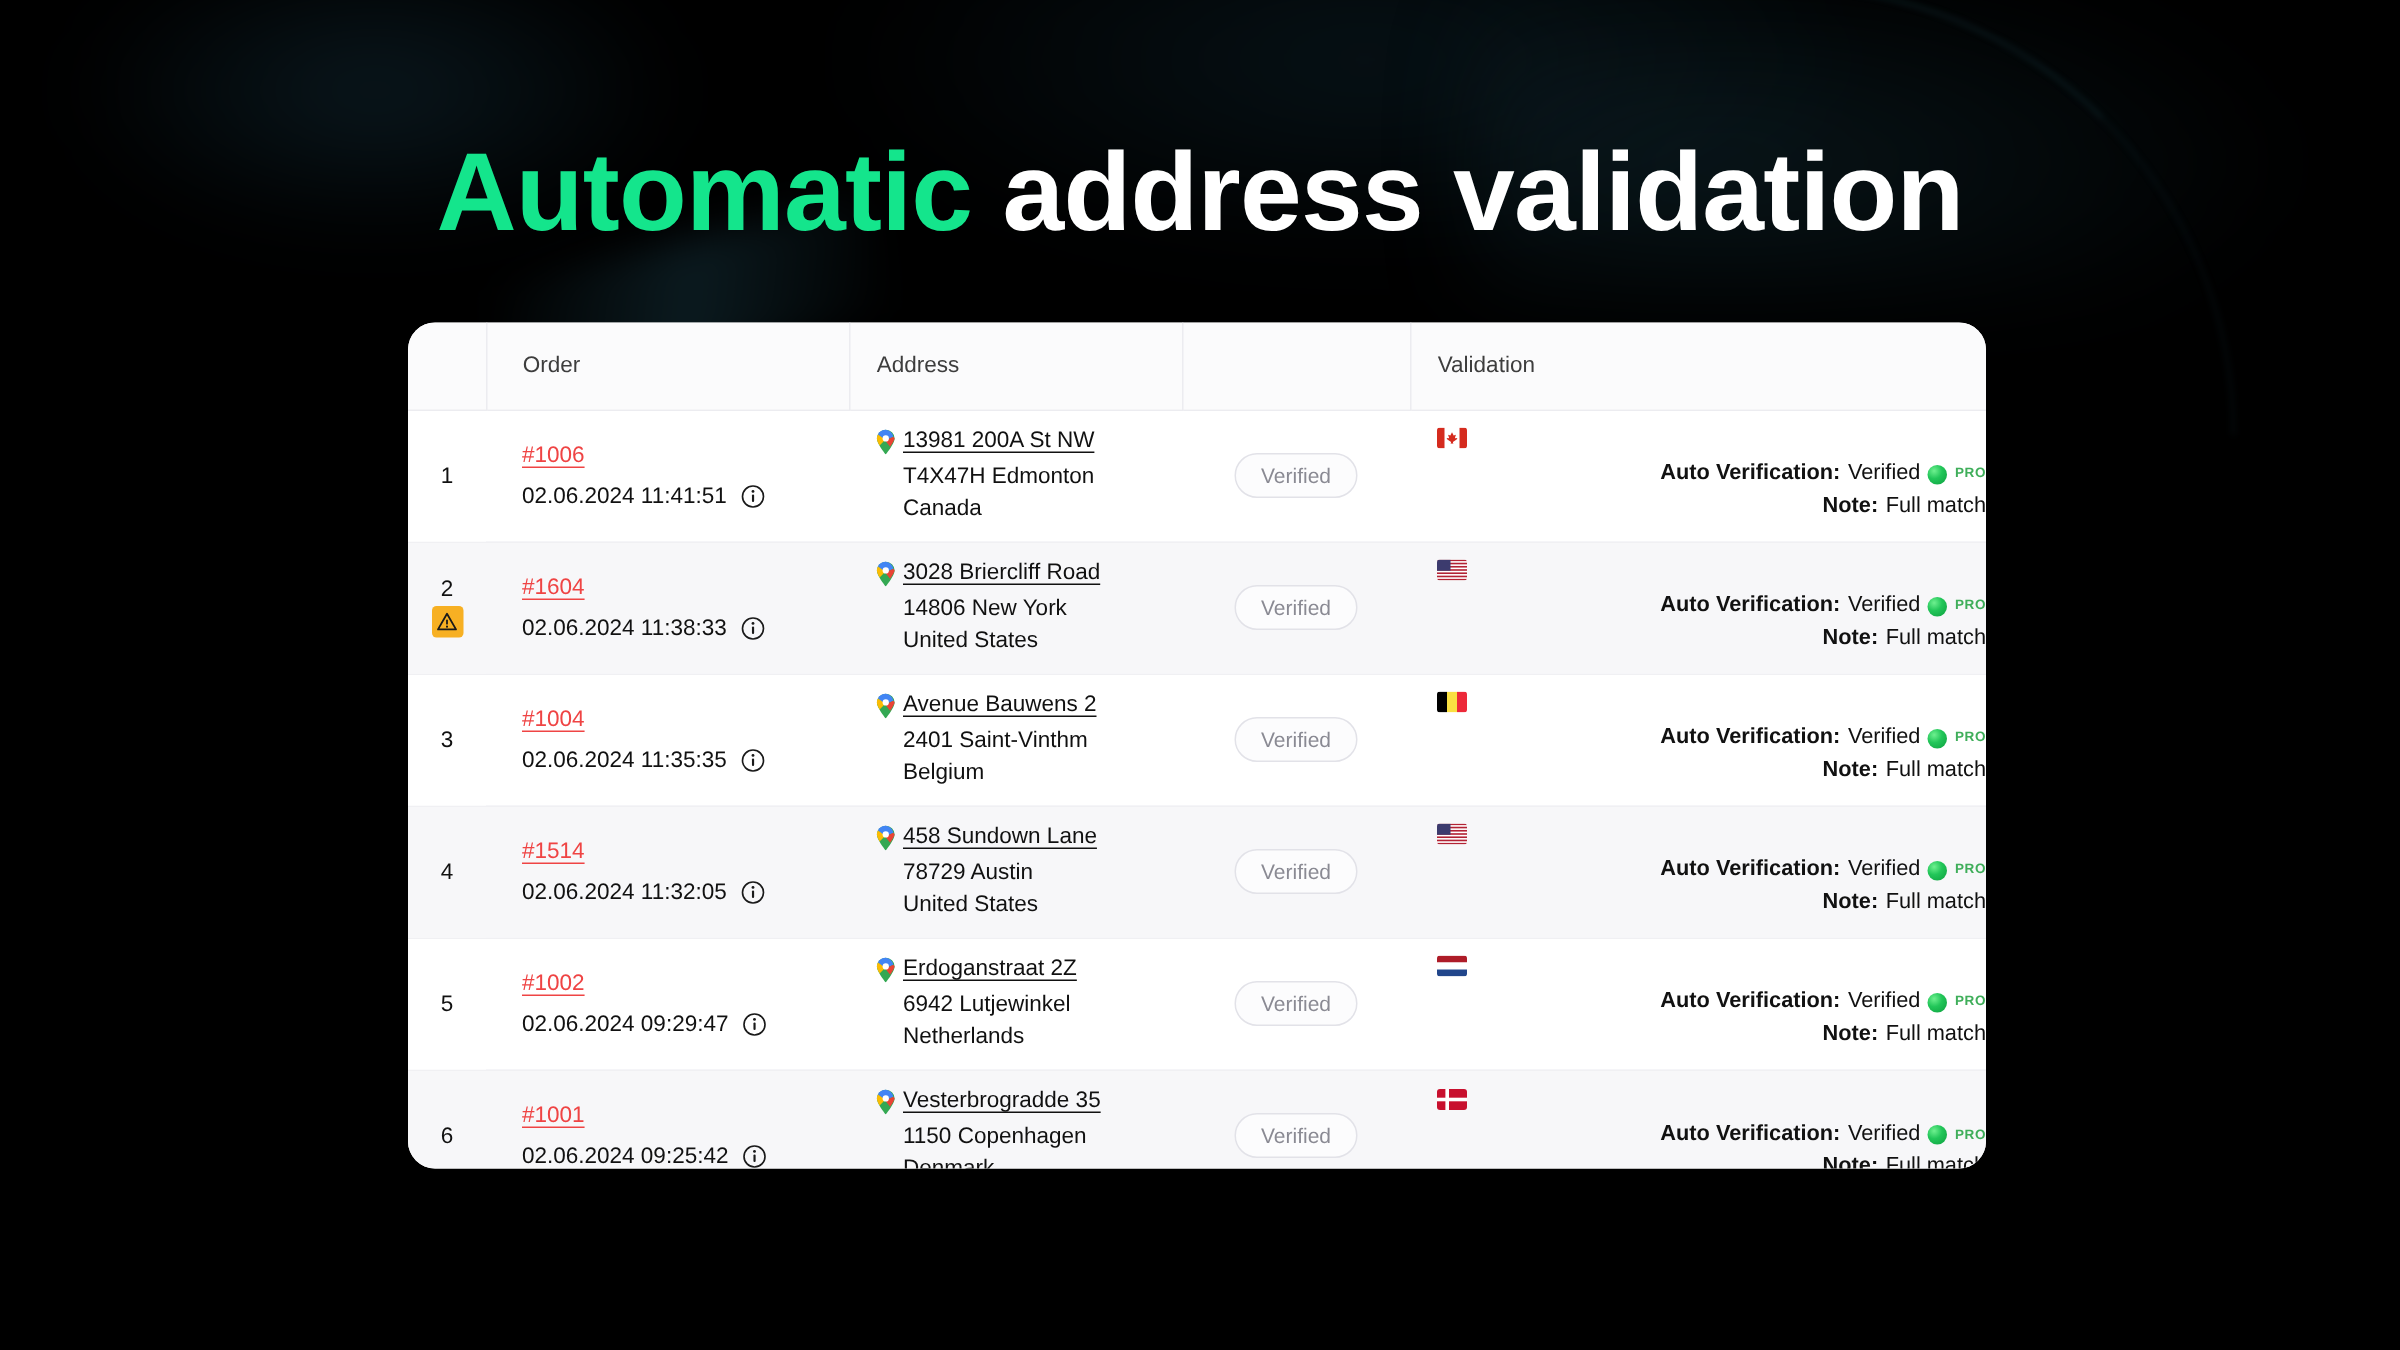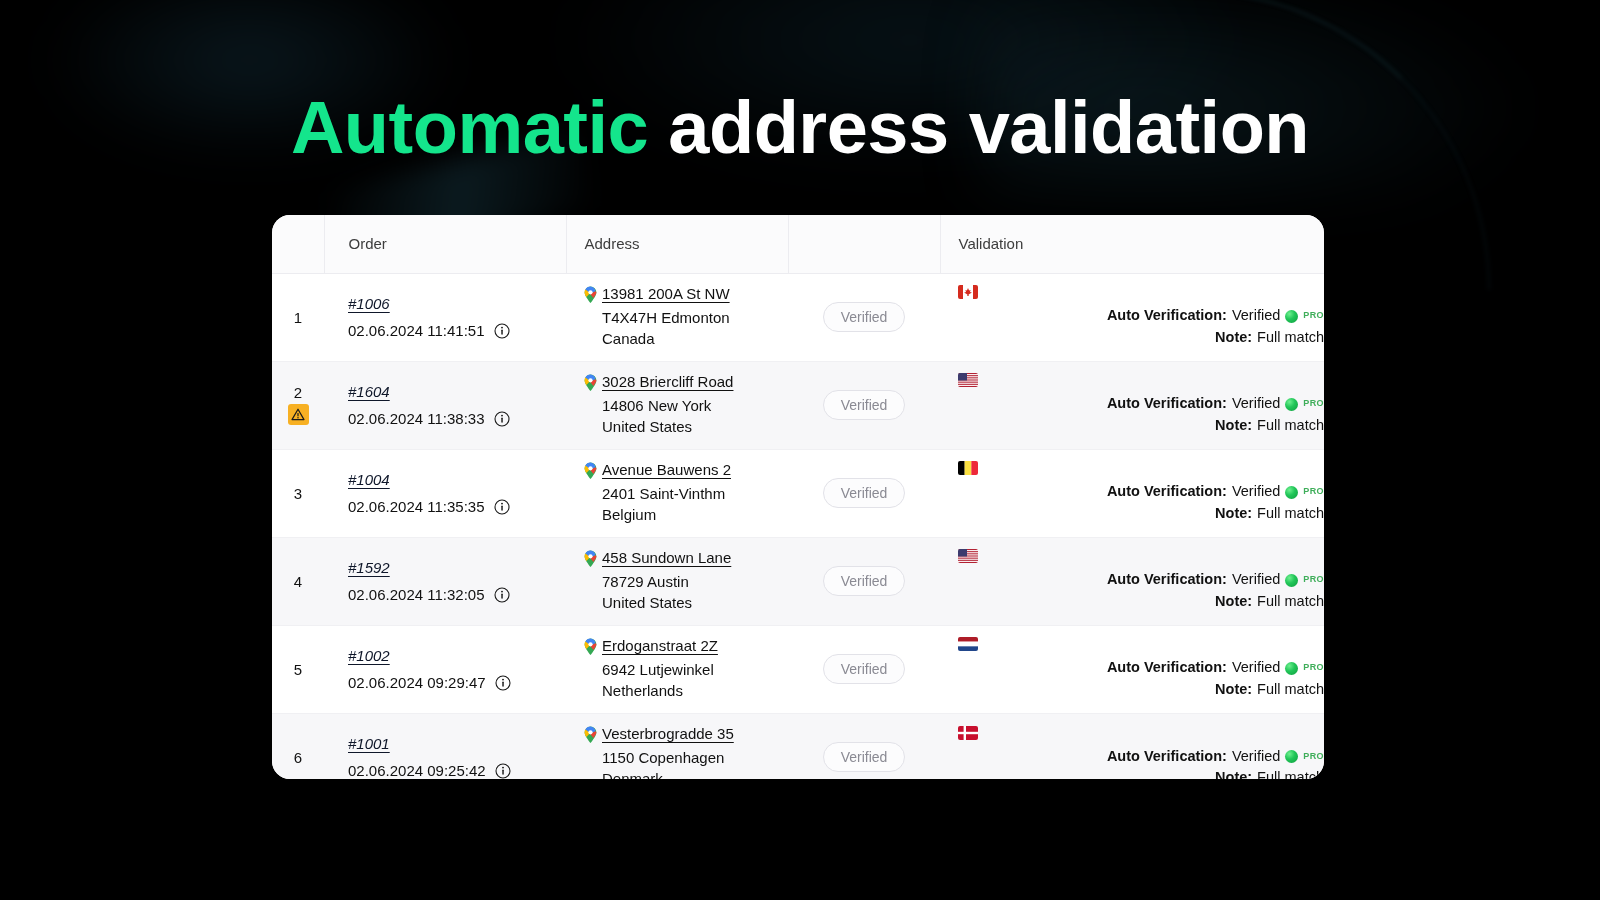--- a/index.html
+++ b/index.html
@@ -141,27 +141,26 @@
     display: flex;
     align-items: center;
     justify-content: center;
   }
   .warn-icon svg { display: block; }
 
   
   .order-cell { padding-left: 24px; }
   .order-id {
     font-size: 15px;
-    color: #0f172a;
+    color: #ef4444;
     text-decoration: underline;
     text-underline-offset: 3px;
     display: inline-block;
     margin-bottom: 10px;
     cursor: pointer;
-    font-style: italic;
   }
   .order-date-row {
     display: flex;
     align-items: center;
     gap: 9px;
   }
   .order-date {
     font-size: 15px;
     color: #111;
   }
@@ -427,21 +426,21 @@
               <span>Full match</span>
             </div>
           </td>
         </tr>
         <tr class="stripe">
           <td class="num-cell">
             <span class="num-inner">
               <span>4</span>
             </span>
           </td>
-          <td class="order-cell"><a class="order-id">#1592</a><span class="order-date-row">
+          <td class="order-cell"><a class="order-id">#1514</a><span class="order-date-row">
               <span class="order-date">02.06.2024 11:32:05</span>
               <svg class="info-icon" viewBox="0 0 16 16">
                 <circle cx="8" cy="8" r="7" fill="none" stroke="#1a1a1a" stroke-width="1.1"></circle>
                 <circle cx="8" cy="4.6" r="0.95" fill="#1a1a1a"></circle>
                 <rect x="7.3" y="6.6" width="1.45" height="5.1" rx="0.7" fill="#1a1a1a"></rect>
               </svg>
             </span></td>
           <td class="addr-cell">
             <span class="addr-line1">
               <svg class="pin-icon" viewBox="0 0 13 17">

